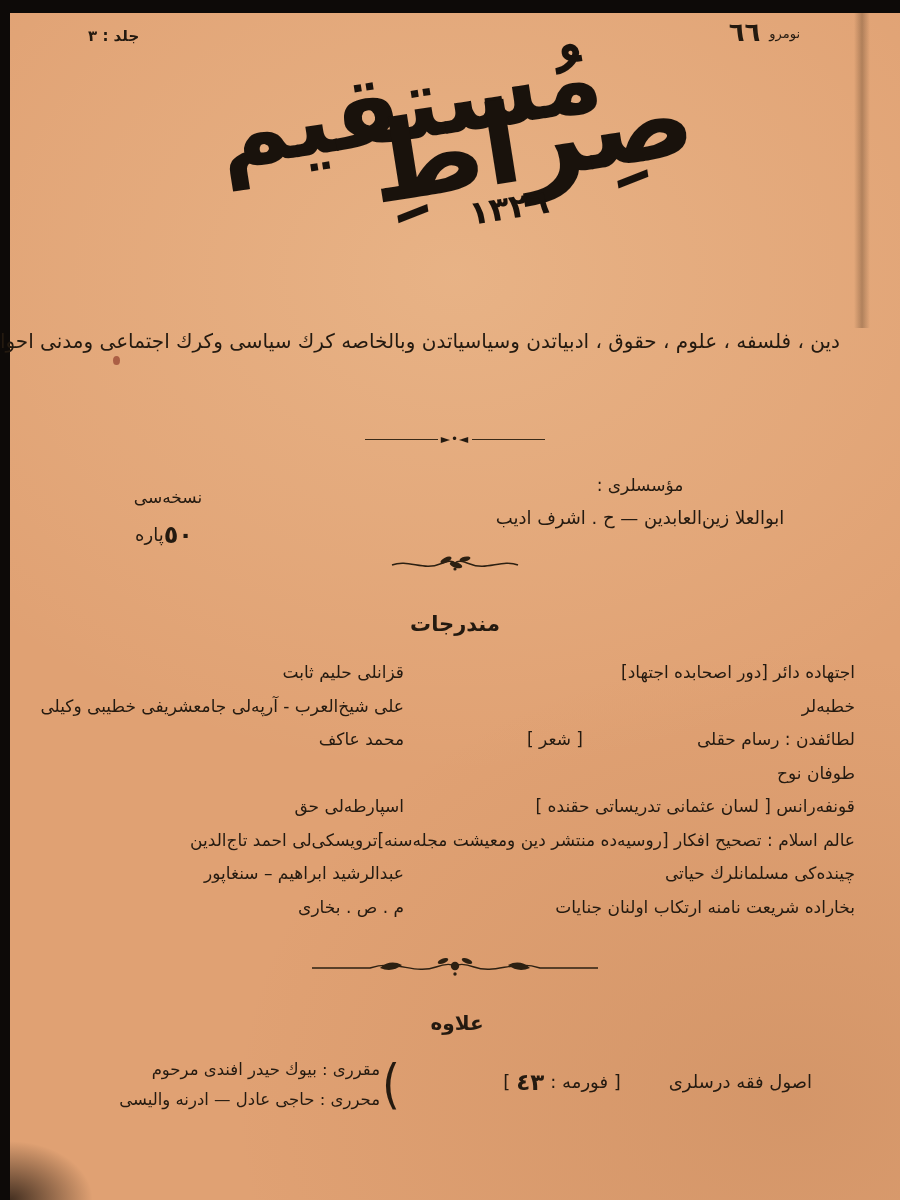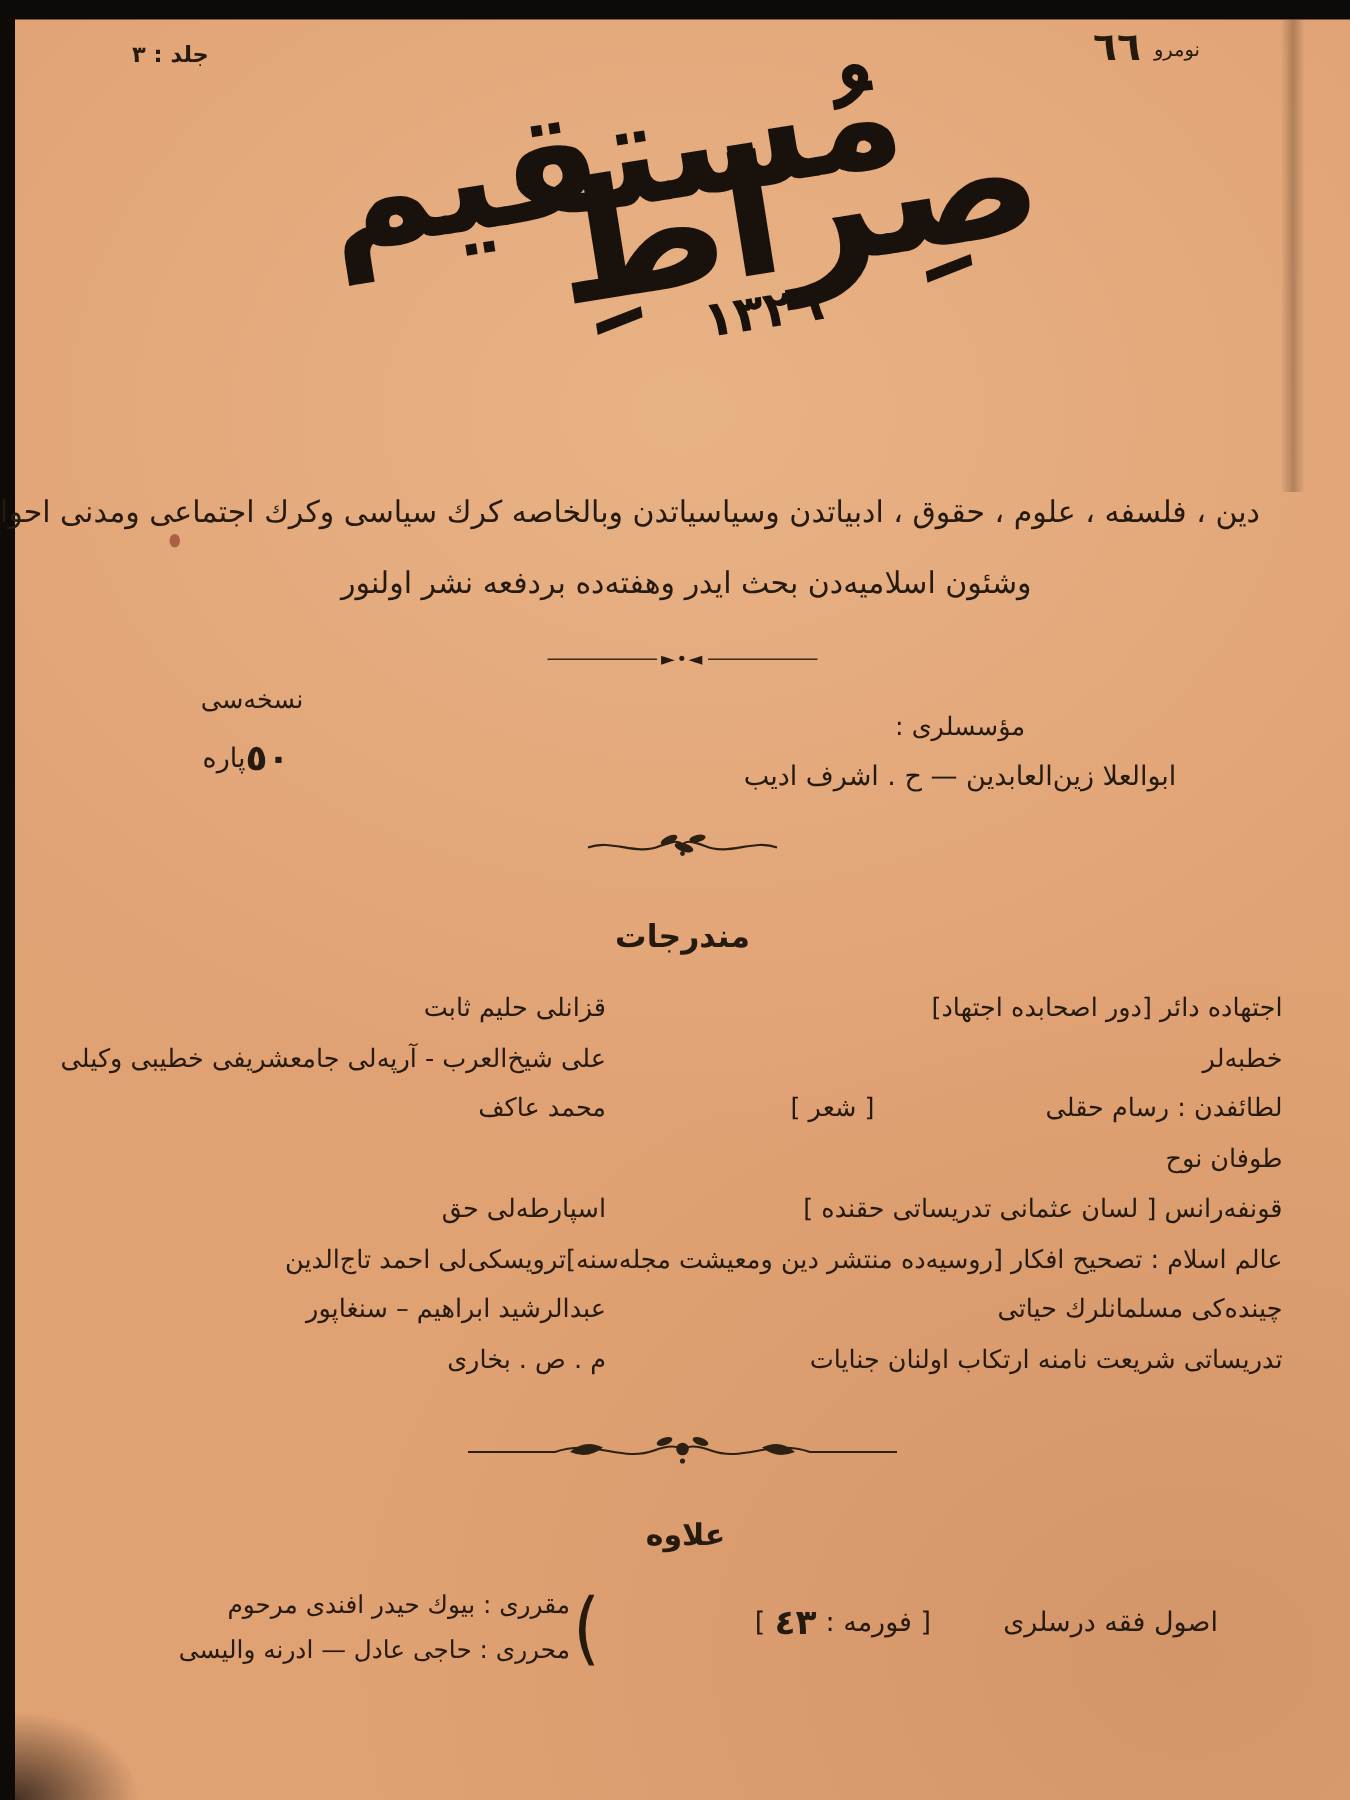--- a/index.html
+++ b/index.html
@@ -39,21 +39,21 @@
   .m-year{font-size:33px;font-weight:bold;margin-top:-12px;transform:translateX(28px);letter-spacing:6px;}
 
   .subtitle{position:absolute;left:65px;right:60px;top:305px;text-align:center;font-size:20px;line-height:47px;}
   .subtitle p{margin:0;white-space:nowrap;}
 
   .arrow-divider{position:absolute;top:419px;left:50%;transform:translateX(-50%);
     width:180px;display:flex;align-items:center;direction:ltr;color:#241a10;}
   .arrow-divider .rule{flex:1;height:1px;background:#3a2a18;}
   .arrow-divider .glyphs{font-size:12px;padding:0 3px;letter-spacing:1px;}
 
-  .price{position:absolute;left:88px;top:444px;width:140px;text-align:center;}
+  .price{position:absolute;left:88px;top:474px;width:140px;text-align:center;}
   .price .lbl{font-size:17px;margin-bottom:14px;}
   .price .amount-row{direction:ltr;font-size:18px;}
   .price .amount{font-size:24px;font-weight:bold;vertical-align:-2px;margin-right:8px;}
 
   .founders{position:absolute;left:425px;top:462px;width:410px;text-align:center;}
   .founders .lbl{font-size:17px;margin-bottom:12px;}
   .founders .names{font-size:18px;white-space:nowrap;}
 
   .flourish{position:absolute;left:50%;transform:translateX(-50%);}
   .flourish.small{top:541px;}
@@ -101,21 +101,20 @@
   <div class="masthead">
     <div class="m-inner">
       <div class="m-top">مُستقيم</div>
       <div class="m-bottom">صِراطِ</div>
       <div class="m-year">١٣٢٦</div>
     </div>
   </div>
 
   <div class="subtitle">
     <p>دين ، فلسفه ، علوم ، حقوق ، ادبياتدن وسياسياتدن وبالخاصه كرك سياسى وكرك اجتماعى ومدنى احوال</p>
-    <p>وشئون اسلاميه‌دن بحث ايدر وهفته‌ده بردفعه نشر اولنور</p>
   </div>
 
   <div class="arrow-divider">
     <span class="rule"></span>
     <span class="glyphs">►•◄</span>
     <span class="rule"></span>
   </div>
 
   <div class="price">
     <div class="lbl">نسخه‌سى</div>
@@ -177,21 +176,21 @@
       <div class="toc-author">ترويسكى‌لى احمد تاج‌الدين</div>
     </div>
     <div class="toc-row">
       <div class="toc-title-cell">
           <span class="toc-title">چينده‌كى مسلمانلرك حياتى</span>
         </div>
       <div class="toc-author">عبدالرشيد ابراهيم – سنغاپور</div>
     </div>
     <div class="toc-row">
       <div class="toc-title-cell">
-          <span class="toc-title">تدريساتى شريعت نامنه ارتكاب اولنان جنايات</span>
+          <span class="toc-title">بخاراده شريعت نامنه ارتكاب اولنان جنايات</span>
         </div>
       <div class="toc-author">م . ص . بخارى</div>
     </div>
   </div>
 
   <svg class="flourish big" width="290" height="24" viewBox="0 0 290 24">
     <path d="M2 13 H 60 C 86 4, 104 20, 126 12 C 134 9, 140 8, 145 11 C 150 8, 156 9, 164 12 C 186 20, 204 4, 230 13 H 288" fill="none" stroke="#2c2012" stroke-width="1.4"></path>
     <path d="M70 13 q 10 -9 22 -3 q -10 8 -22 3 M220 13 q -10 -9 -22 -3 q 10 8 22 3" fill="#2c2012"></path>
     <circle cx="145" cy="11" r="4.2" fill="#2c2012"></circle>
     <ellipse cx="133" cy="6" rx="5.5" ry="2.4" fill="#2c2012" transform="rotate(-20 133 6)"></ellipse>

